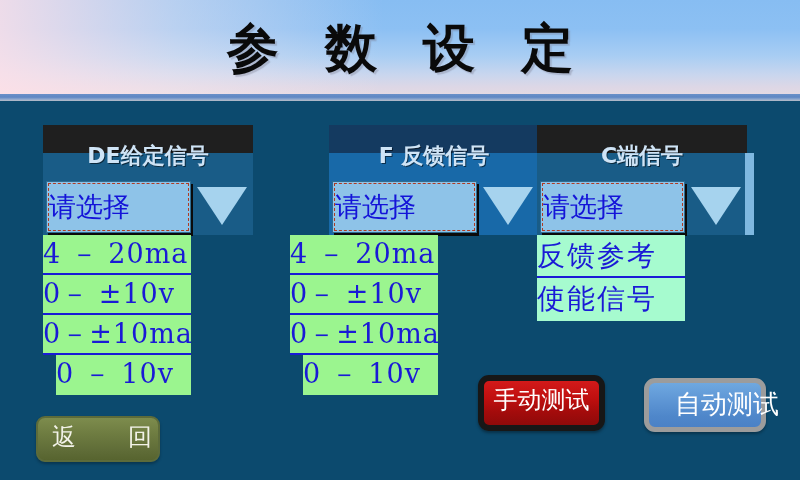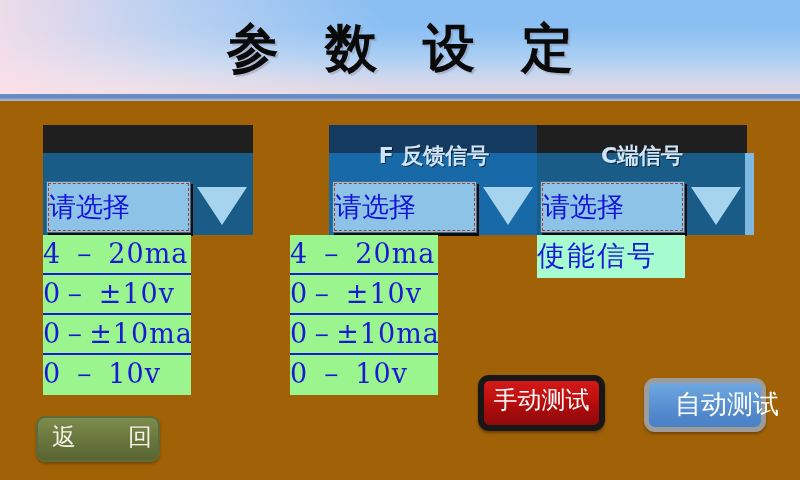--- a/index.html
+++ b/index.html
@@ -10,21 +10,21 @@
     width: 800px;
     height: 480px;
     overflow: hidden;
     font-family: "Liberation Sans", "DejaVu Sans", sans-serif;
     background: #c6c6c6;
   }
   #screen {
     position: relative;
     width: 800px;
     height: 480px;
-    background: #a16207;
+    background: #0c4a6e;
     overflow: hidden;
   }
 
   
   #header {
     position: absolute;
     left: 0; top: 0;
     width: 800px;
     height: 96px;
     background:
@@ -145,21 +145,21 @@
     overflow: hidden;
   }
   .optlist.num .opt {
     background: #9bf58f;
     border-bottom: 2px solid #1a1ad6;
     font-size: 27px;
     line-height: 38px;
     height: 40px;
     letter-spacing: 1px;
   }
-  .optlist.num .opt:last-child { border-bottom: none; }
+  .optlist.num .opt:last-child { border-bottom: none; margin-left: 13px; }
   .optlist.cjk .opt {
     background: #a6fbcf;
     border-bottom: 2px solid #1a1ad6;
     font-family: "DejaVu Sans", sans-serif;
     font-size: 28px;
     line-height: 41px;
     height: 43px;
     letter-spacing: 2px;
   }
   .optlist.cjk .opt:last-child { border-bottom: none; }
@@ -212,20 +212,21 @@
   <div id="header">
     <div id="title">参 数 设 定</div>
   </div>
   <div id="header-band"></div>
 
   <div class="panel" id="panel-de" style="left:43px; top:125px; width:210px; height:110px;">
     <div class="panel-head" style="width:210px; height:110px;">
       <div class="head-top" style="background:#1f1f1f;"></div>
       <div class="head-bot"></div>
     </div>
+    <div class="head-label" style="top:9px;">DE给定信号</div>
     <div class="combo-shadow" style="left:5px; top:59px; width:145px; height:52px;"></div>
     <div class="combo" id="combo-de" style="left:3px; top:56px; width:145px; height:52px;">
       <span class="combo-text">请选择</span>
     </div>
     <div class="arrow" style="left:154px; top:62px;"></div>
   </div>
 
   <div class="optlist num" id="optlist-de" style="left:43px; top:235px; width:148px;">
     <div class="opt">4 － 20ma</div>
     <div class="opt">0－ ±10v</div>
@@ -261,20 +262,21 @@
     <div class="side-strip" style="left:208px; top:28px; width:9px; height:82px;"></div>
     <div class="head-label" style="top:9px;">C端信号</div>
     <div class="combo-shadow" style="left:5px; top:59px; width:145px; height:52px;"></div>
     <div class="combo" id="combo-c" style="left:3px; top:56px; width:145px; height:52px;">
       <span class="combo-text">请选择</span>
     </div>
     <div class="arrow" style="left:154px; top:62px;"></div>
   </div>
 
   <div class="optlist cjk" id="optlist-c" style="left:537px; top:235px; width:148px;">
+    <div class="opt">反馈参考</div>
     <div class="opt">使能信号</div>
   </div>
 
   <div class="btn" id="btn-manual" style="left:478px; top:375px; width:127px; height:56px;">手动测试</div>
 
   <div class="btn" id="btn-auto" style="left:644px; top:378px; width:122px; height:54px;padding-left:26px;">自动测试</div>
 
   <div class="btn" id="btn-back" style="left:28px; top:416px; width:124px; height:46px;">返　回</div>
 
 </div>

